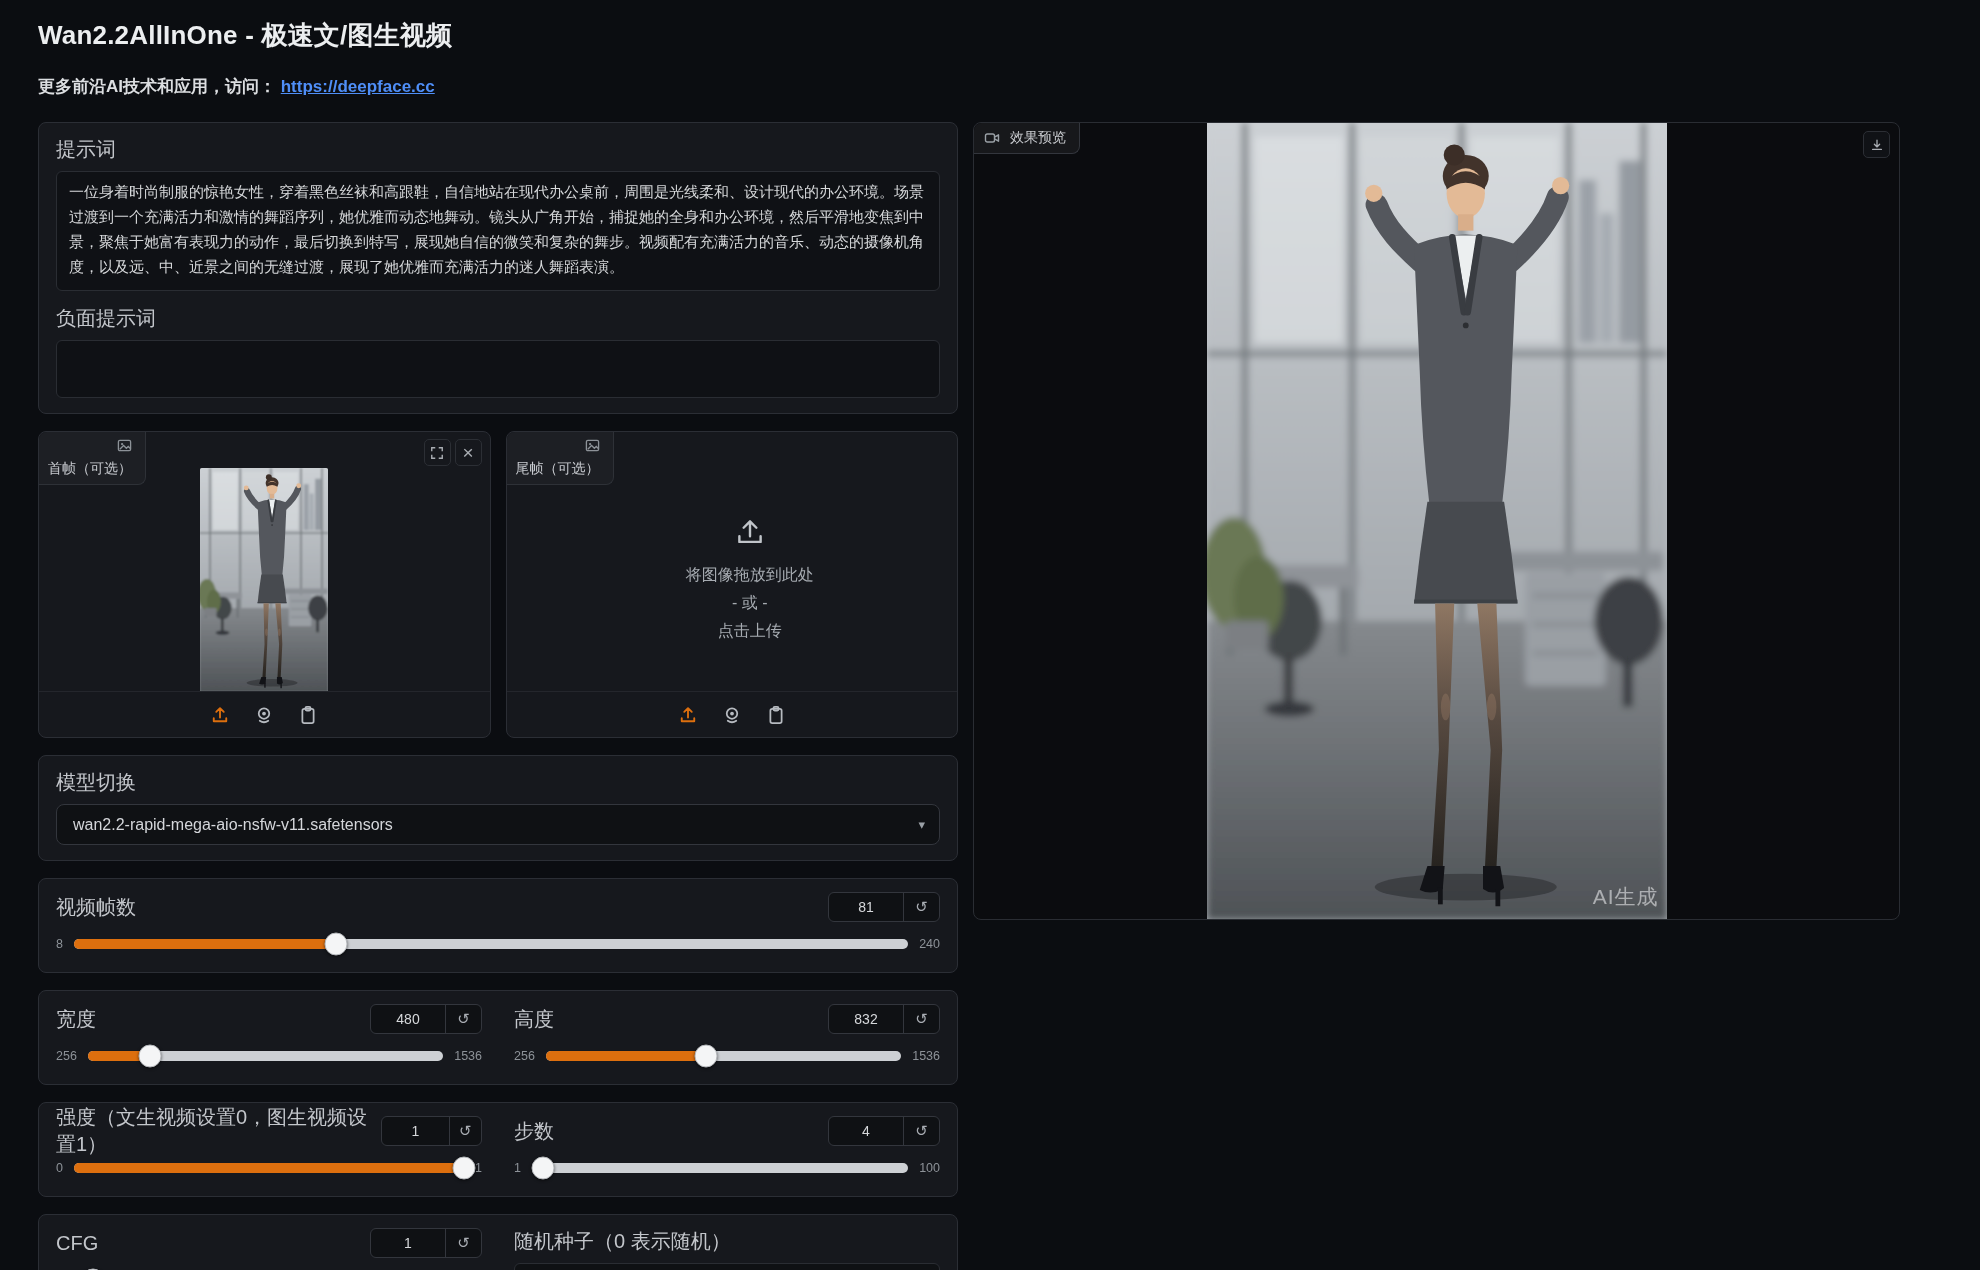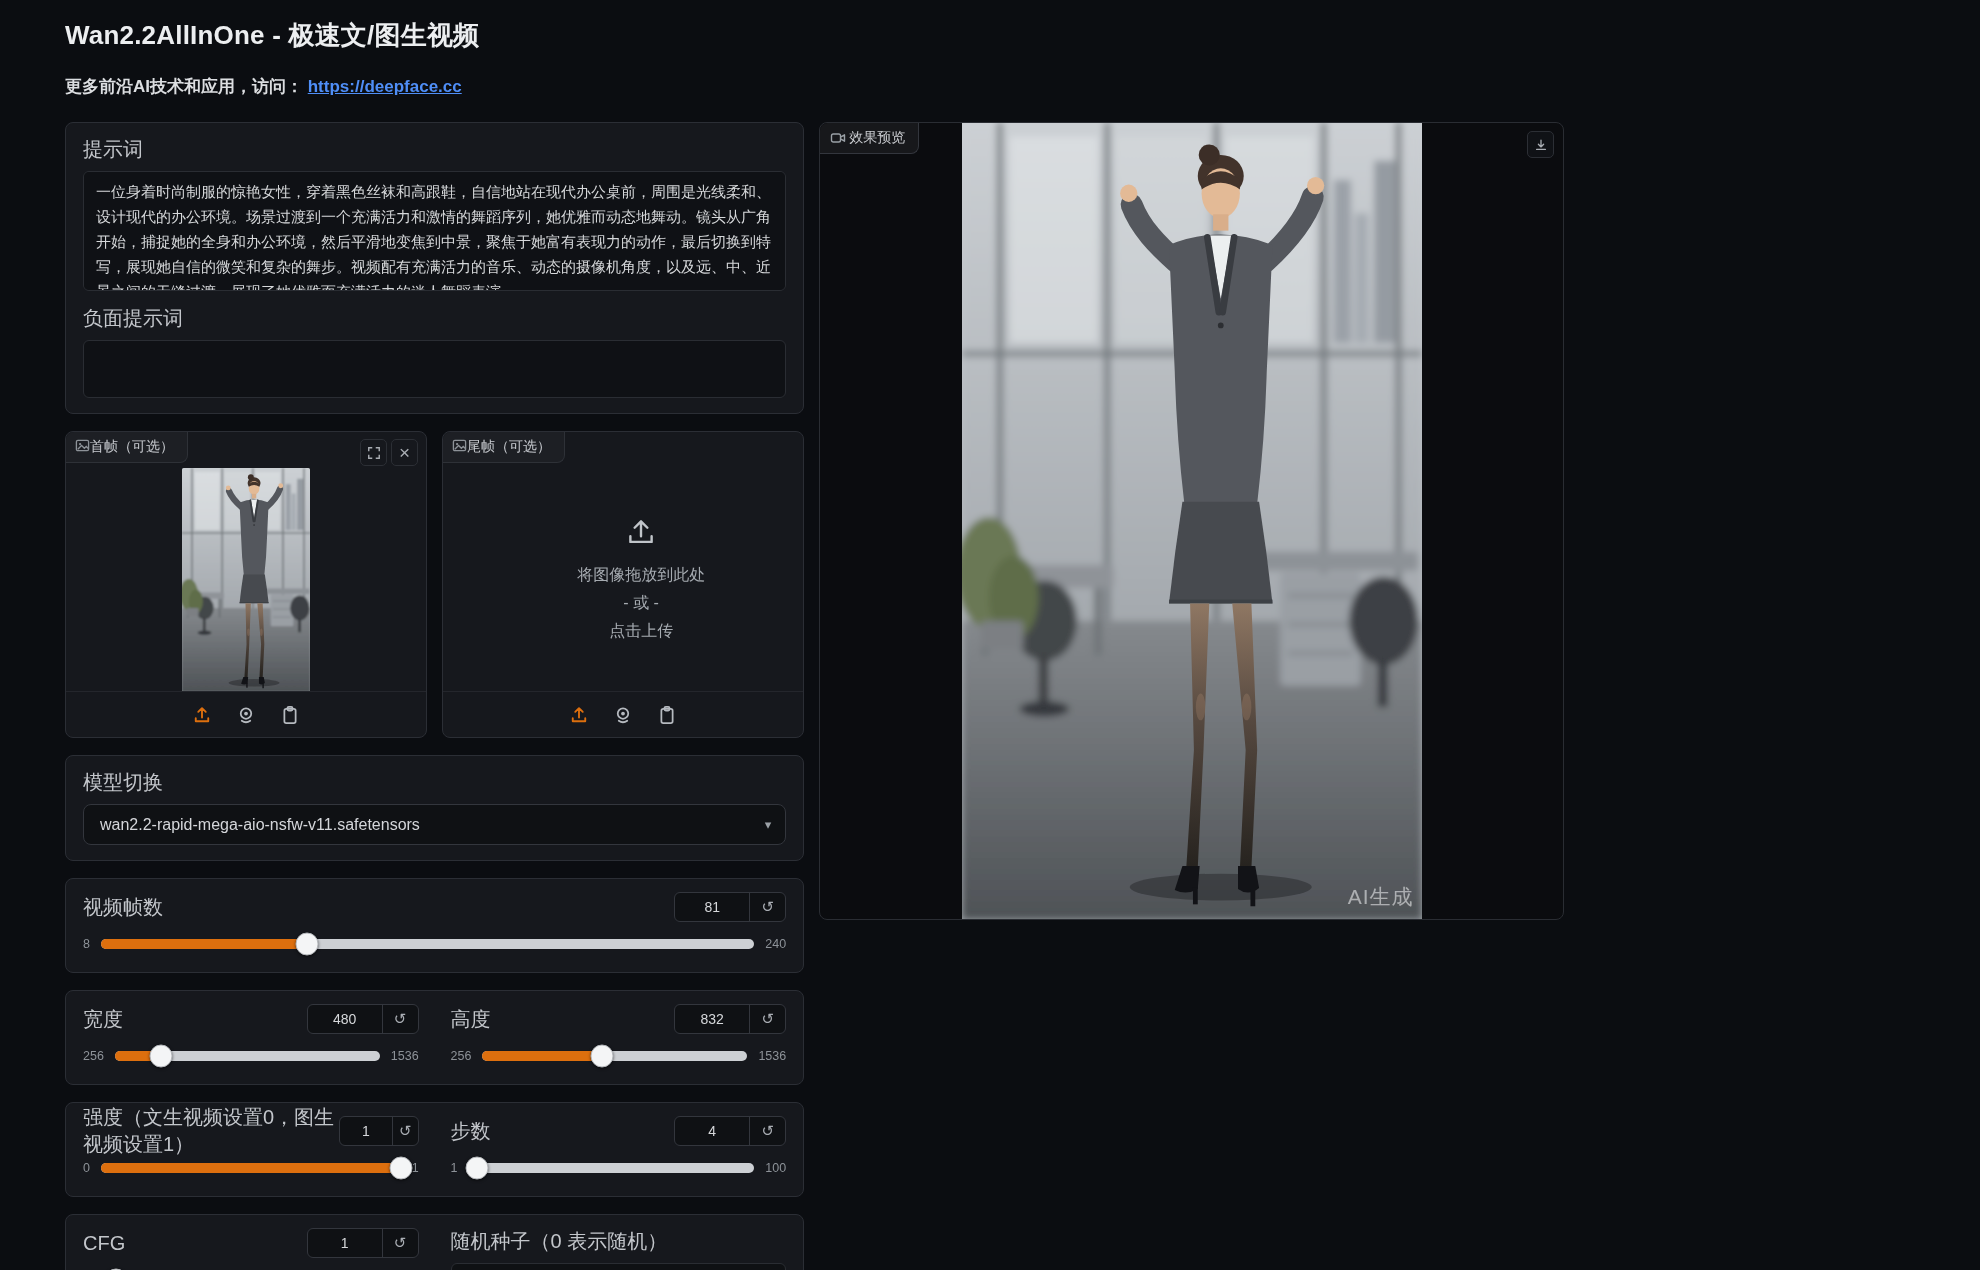--- a/index.html
+++ b/index.html
@@ -2,21 +2,21 @@
 <html><head>
 <meta charset="utf-8">
 <style>
   * { box-sizing: border-box; margin: 0; padding: 0; }
   html,body { width:1980px; height:1270px; overflow:hidden; }
   body {
     background:#0b0d11;
     font-family:"Liberation Sans","DejaVu Sans",sans-serif;
     color:#d5d7da;
   }
-  .page { position:relative; width:1564px; height:1270px; padding:18px 0 0 65px; }
+  .page { position:relative; width:1980px; height:1270px; padding:18px 0 0 38px; }
 
   
   .app-title { font-size:26px; font-weight:700; color:#eceef0; letter-spacing:.2px; }
   .app-sub { margin-top:22px; font-size:17px; font-weight:700; color:#dcdee1; }
   .app-sub a { color:#4f8ef7; font-weight:700; }
 
   
   .layout { display:flex; align-items:flex-start; gap:15px; margin-top:24px; }
   .left-col { width:920px; display:flex; flex-direction:column; gap:17px; }
   .right-col { width:927px; }
@@ -37,25 +37,25 @@
   }
   .ta-main { height:120px; }
   .ta-neg { height:58px; }
   .neg-label { margin-top:14px; }
 
   
   .upload-row { display:flex; gap:15px; }
   .upload-block { flex:1; height:307px; position:relative; background:#16181d; border:1px solid #2b2e35; border-radius:8px; }
   .chip {
     position:absolute; top:0; left:0; z-index:3;
-    display:flex; align-items:flex-start; gap:0;
+    display:flex; align-items:flex-end; gap:7px;
     padding:6px 13px 6px 9px;
     background:#1d1f24; border-right:1px solid #2e3137; border-bottom:1px solid #2e3137;
     border-top-left-radius:8px; border-bottom-right-radius:8px;
-    font-size:14px; color:#c9ccd1;
+    font-size:14px; color:#c9ccd1;flex-direction:column;
   }
   .chip svg { width:15px; height:15px; color:#8d9298; }
   .corner-btns { position:absolute; top:7px; right:8px; display:flex; gap:4px; z-index:3; }
   .icon-btn {
     width:27px; height:27px; display:flex; align-items:center; justify-content:center;
     border:1px solid #2c2f35; border-radius:5px; color:#a9adb3; background:rgba(22,24,29,.5);
     cursor:pointer; font-size:19px; line-height:1;
   }
   .icon-btn svg { width:14px; height:14px; }
   .upload-body { position:absolute; top:37px; bottom:46px; left:0; right:0; display:flex; align-items:center; justify-content:center; }
@@ -102,21 +102,21 @@
   }
 
   
   .preview {
     position:relative; height:798px; background:#0b0c0f;
     border:1px solid #2a2d33; border-radius:8px; overflow:hidden;
     display:flex; align-items:center; justify-content:center;
   }
   .preview-chip {
     position:absolute; top:0; left:0; z-index:4;
-    display:flex; align-items:center; gap:3px;
+    display:flex; align-items:center; gap:10px;
     padding:6px 13px 6px 10px;
     background:rgba(24,25,29,.94); border-right:1px solid #33363d; border-bottom:1px solid #33363d;
     border-top-left-radius:8px; border-bottom-right-radius:8px;
     font-size:14px; color:#caccd0;
   }
   .preview-chip svg { width:16px; height:16px; color:#9aa0a6; }
   .dl-btn { position:absolute; top:8px; right:9px; z-index:4; }
   .preview-stage { position:relative; width:460px; height:796px; }
   .preview-stage svg { width:100%; height:100%; display:block; }
   .watermark {

